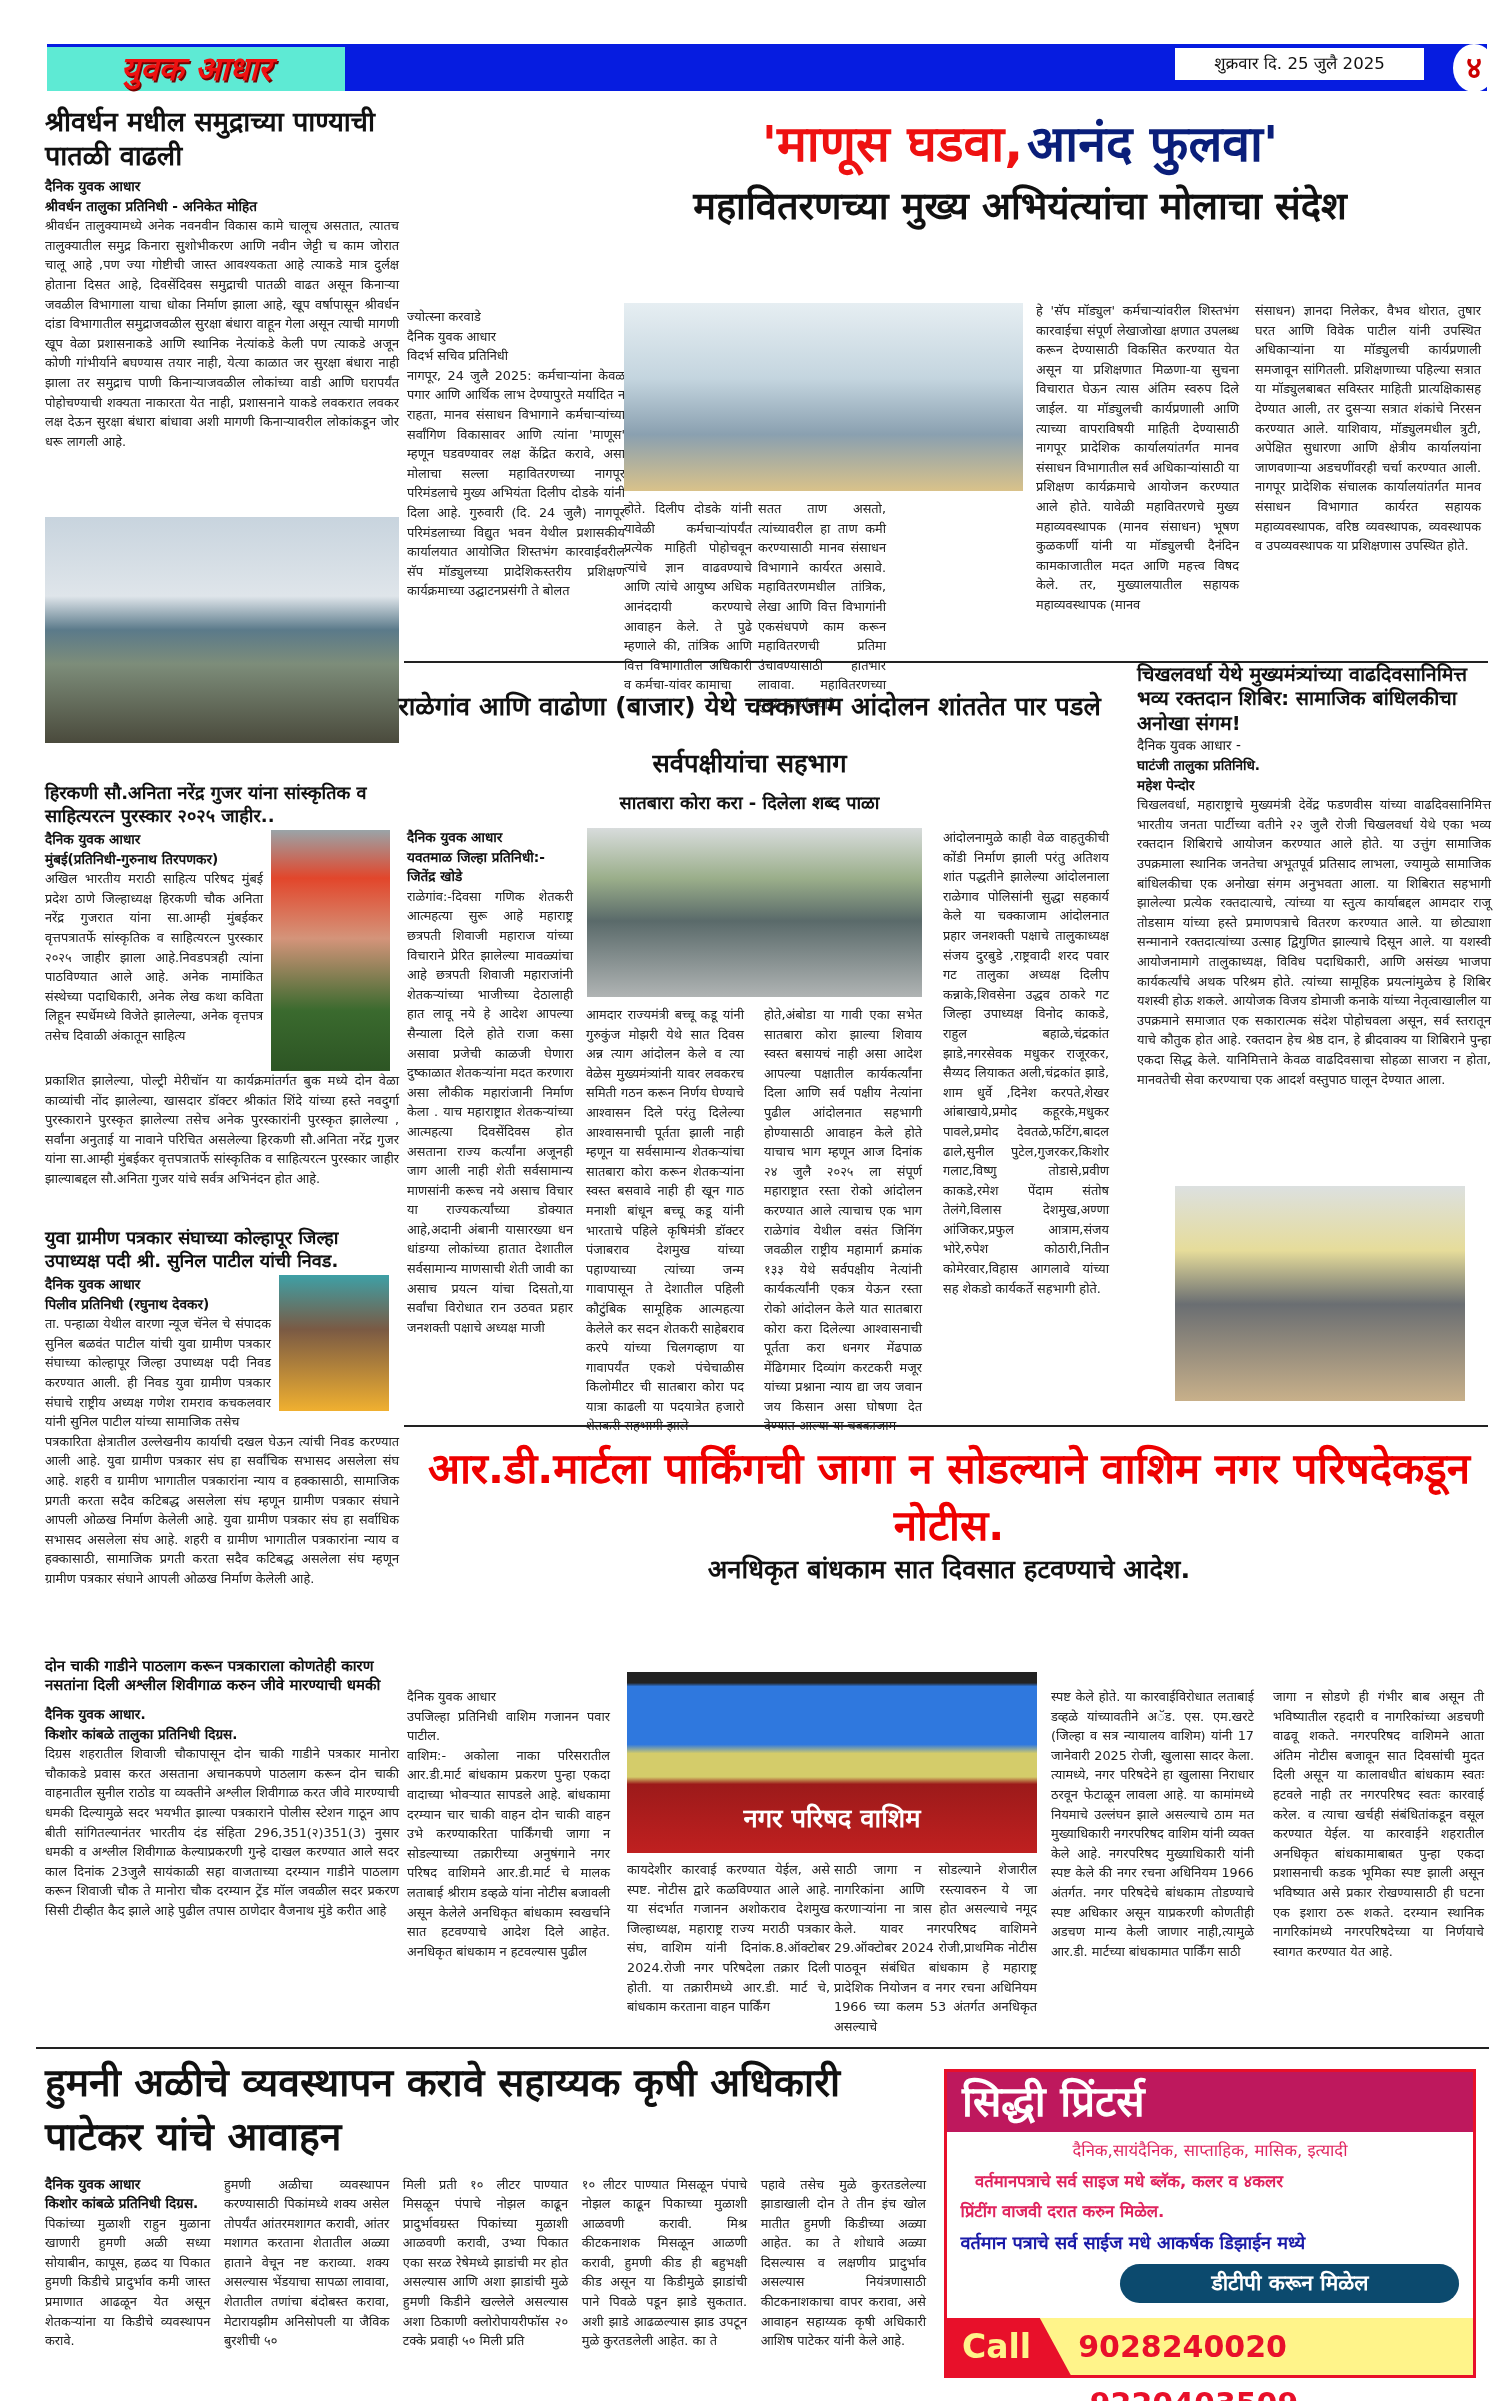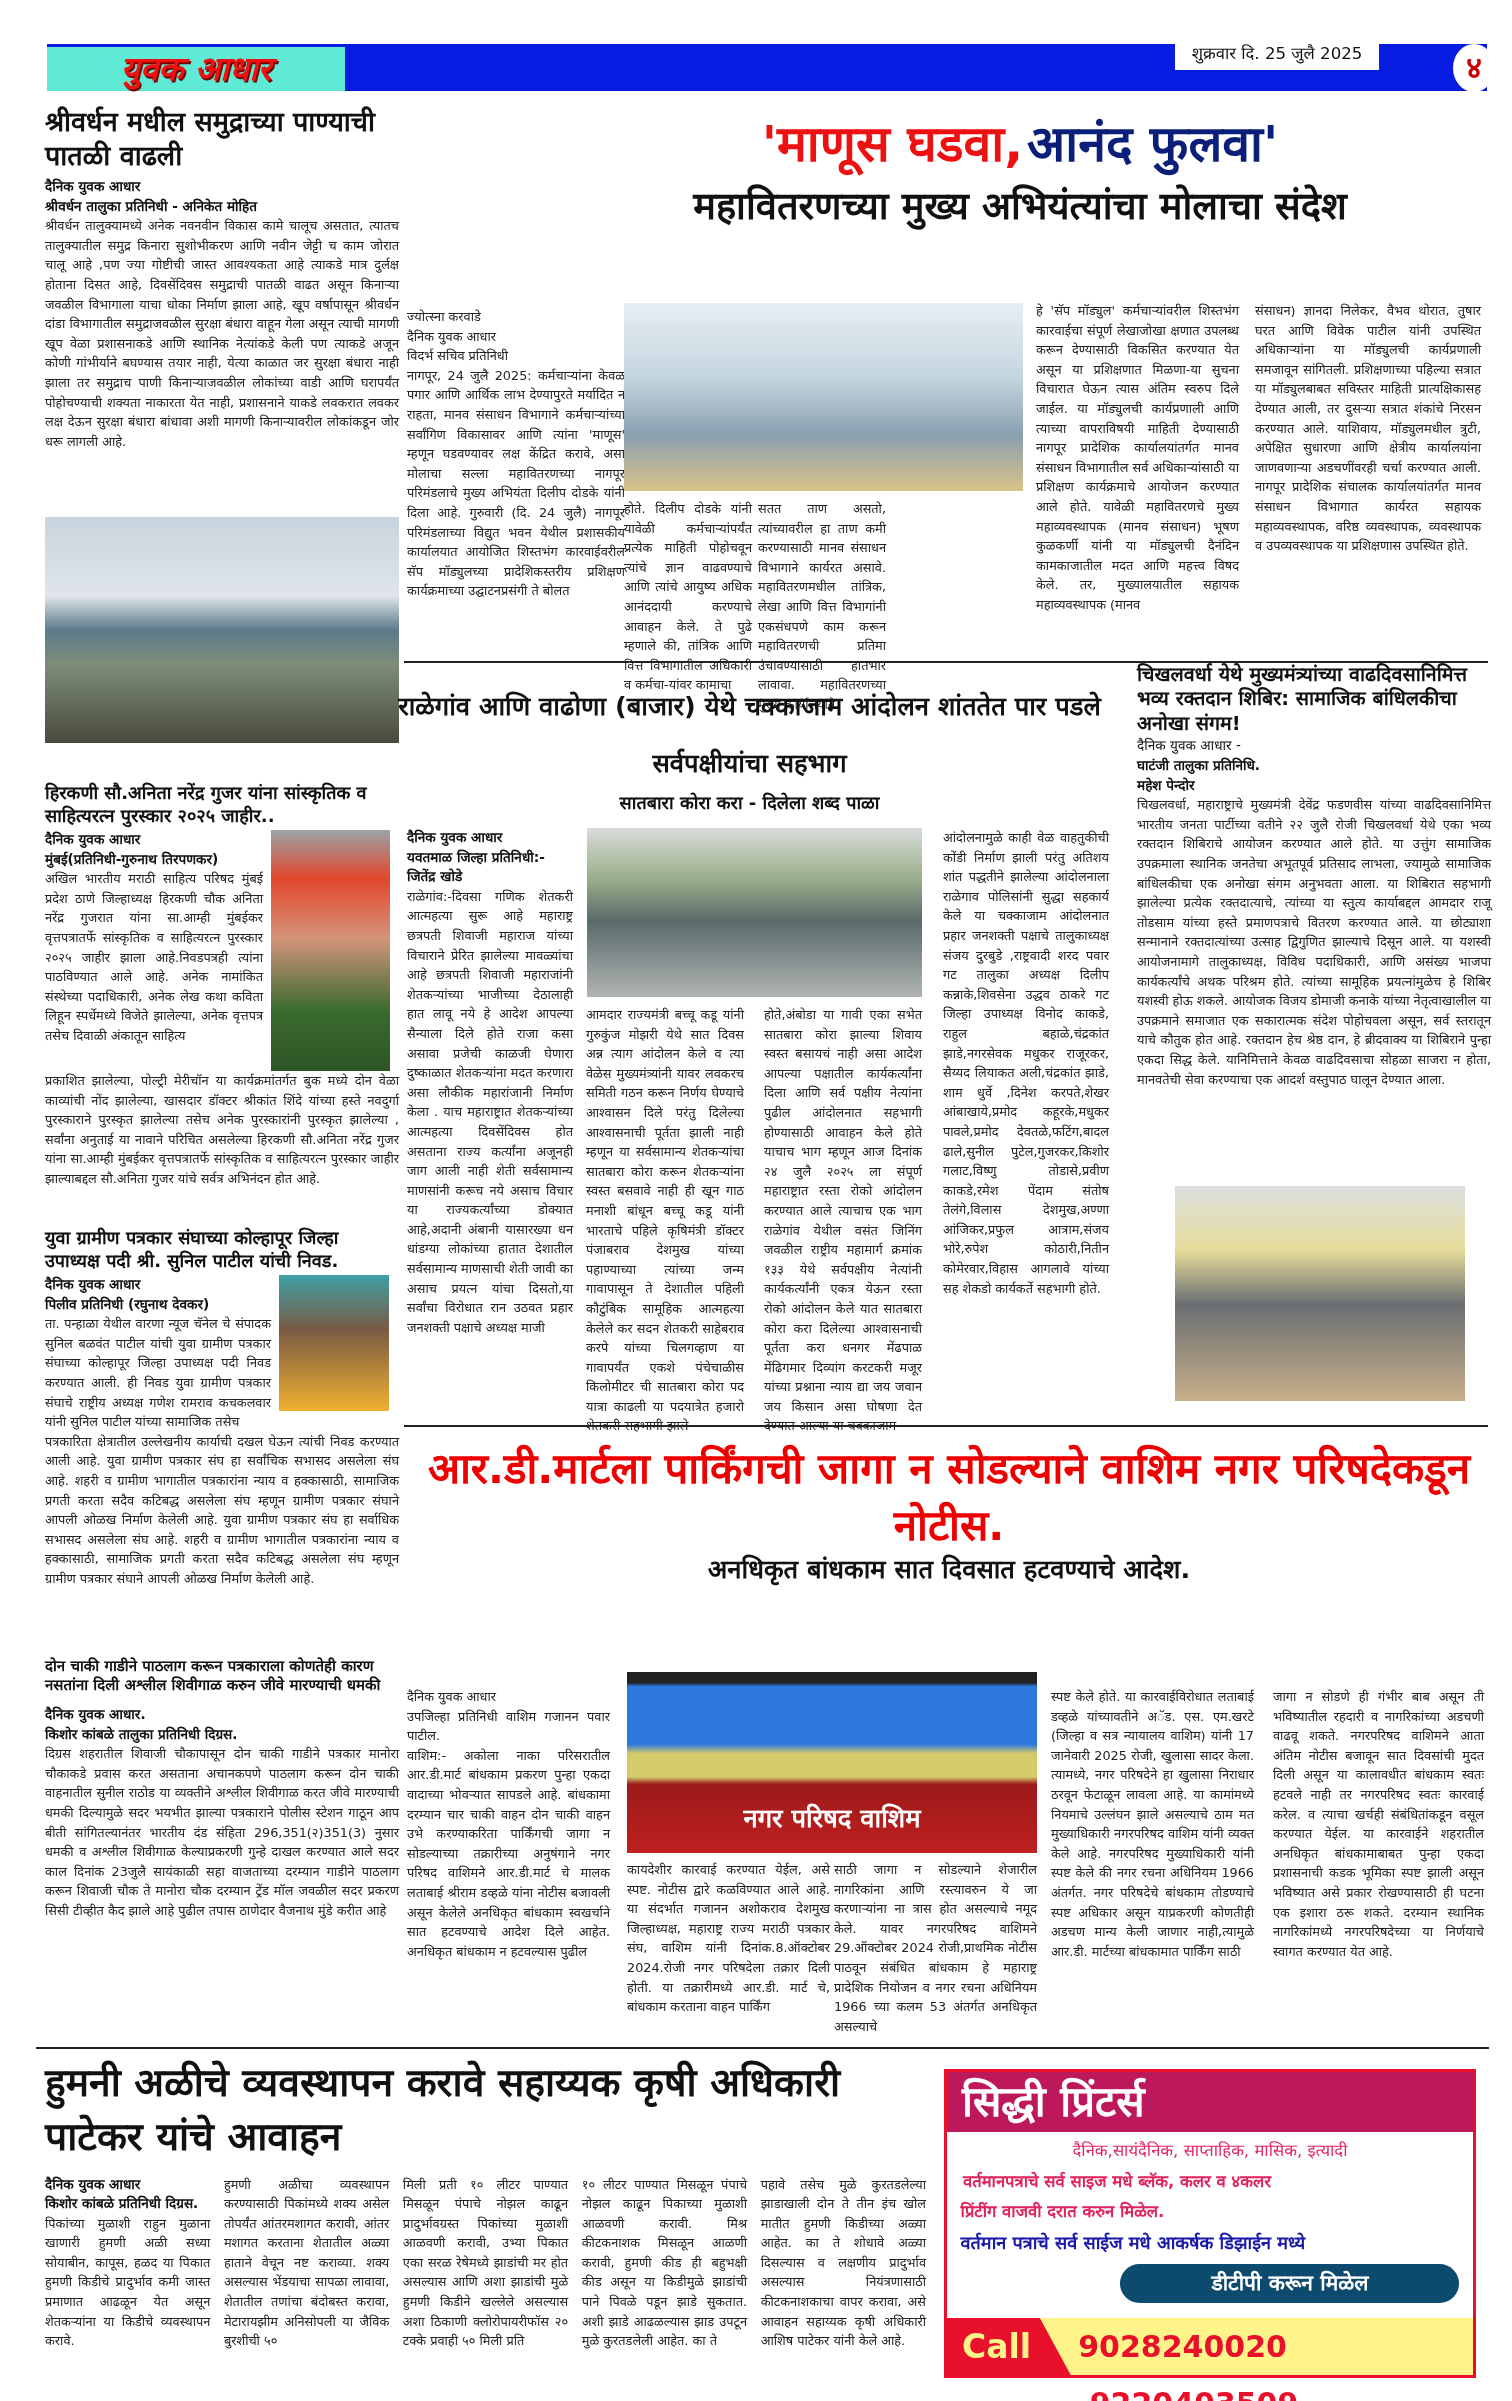--- a/index.html
+++ b/index.html
@@ -1,20 +1,20 @@
 <!DOCTYPE html>
 <html style="font-size:12px"><head>
 <meta charset="utf-8">
 <style>
 *{box-sizing:border-box;margin:0;padding:0}
 body{width:1512px;height:2401px;background:#fff;font-family:"DejaVu Sans","Liberation Sans",sans-serif;color:#111;position:relative;overflow:hidden}
 .abs{position:absolute}
 .masthead{left:47px;top:44px;width:1482px;height:47px;background:#061ce0;width:1440px}
 .logo{left:47px;top:47px;width:298px;height:44px;background:#5eead4;color:#e11;font-weight:bold;font-size:33px;line-height:44px;text-align:center;font-style:italic;text-shadow:1.5px 1.5px 0 #700}
-.datebox{left:1175px;top:38px;width:204px;height:32px;background:#fff;font-size:16.6px;line-height:32px;text-align:center}
+.datebox{left:1175px;top:48px;width:249px;height:32px;background:#fff;font-size:16.6px;line-height:32px;text-align:center}
 .pagenum{left:1453px;top:44px;width:42px;height:48px;background:#fff;border-radius:50%;color:#c00;font-weight:bold;font-size:30px;line-height:48px;text-align:center}
 .head{font-weight:bold;line-height:1.25}
 .body{font-size:12.8px;line-height:19.6px;text-align:justify;color:#222}
 .byline{font-size:13.6px;line-height:19.6px;font-weight:bold}
 .col{position:absolute}
 .rule{position:absolute;background:#222;height:2.3px}
 .photo{position:absolute;overflow:hidden}
 .ad{left:944px;top:2069px;width:532px;height:309px;border:3px solid #e8102a;background:#fff}
 </style>
 </head>
@@ -160,21 +160,21 @@
     <div class="body" style="flex:1">हुमणी अळीचा व्यवस्थापन करण्यासाठी पिकांमध्ये शक्य असेल तोपर्यंत आंतरमशागत करावी, आंतर मशागत करताना शेतातील अळ्या हाताने वेचून नष्ट कराव्या. शक्य असल्यास भेंडयाचा सापळा लावावा, शेतातील तणांचा बंदोबस्त करावा, मेटारायझीम अनिसोपली या जैविक बुरशीची ५०</div>
     <div class="body" style="flex:1">मिली प्रती १० लीटर पाण्यात मिसळून पंपाचे नोझल काढून प्रादुर्भावग्रस्त पिकांच्या मुळाशी आळवणी करावी, उभ्या पिकात एका सरळ रेषेमध्ये झाडांची मर होत असल्यास आणि अशा झाडांची मुळे हुमणी किडीने खल्लेले असल्यास अशा ठिकाणी क्लोरोपायरीफॉस २० टक्के प्रवाही ५० मिली प्रति</div>
     <div class="body" style="flex:1">१० लीटर पाण्यात मिसळून पंपाचे नोझल काढून पिकाच्या मुळाशी आळवणी करावी. मिश्र कीटकनाशक मिसळून आळणी करावी, हुमणी कीड ही बहुभक्षी कीड असून या किडीमुळे झाडांची पाने पिवळे पडून झाडे सुकतात. अशी झाडे आढळल्यास झाड उपटून मुळे कुरतडलेली आहेत. का ते</div>
     <div class="body" style="flex:1">पहावे तसेच मुळे कुरतडलेल्या झाडाखाली दोन ते तीन इंच खोल मातीत हुमणी किडीच्या अळ्या आहेत. का ते शोधावे अळ्या दिसल्यास व लक्षणीय प्रादुर्भाव असल्यास नियंत्रणासाठी कीटकनाशकाचा वापर करावा, असे आवाहन सहाय्यक कृषी अधिकारी आशिष पाटेकर यांनी केले आहे.</div>
   </div>
 </div>
 
 <div class="abs ad">
   <div style="background:#be185d;color:#fff;font-weight:bold;font-size:42px;line-height:60px;padding-left:15px">सिद्धी प्रिंटर्स</div>
   <div style="color:#e0245e;font-weight:normal;font-size:16.6px;line-height:32px;padding:3px 13.6px 0 13.6px;text-align:center">दैनिक,सायंदैनिक, साप्ताहिक, मासिक, इत्यादी</div>
-  <div style="color:#e0245e;font-weight:bold;font-size:16.6px;line-height:30px;padding:0 16px">वर्तमानपत्राचे सर्व साइज मधे ब्लॅक, कलर व ४कलर</div>
+  <div style="color:#e0245e;font-weight:bold;font-size:16.6px;line-height:30px;padding:0 28px">वर्तमानपत्राचे सर्व साइज मधे ब्लॅक, कलर व ४कलर</div>
   <div style="color:#e0245e;font-weight:bold;font-size:16.6px;line-height:30px;padding:0 13.6px">प्रिंटींग वाजवी दरात करुन मिळेल.</div>
   <div style="color:#1a1aa8;font-weight:bold;font-size:18px;line-height:32px;padding:0 13.6px">वर्तमान पत्राचे सर्व साईज मधे आकर्षक डिझाईन मध्ये</div>
   <div style="margin:4.5px 13.6px 0 auto;width:339px;background:#0c4a6e;color:#fff;border-radius:19.6px;font-weight:bold;font-size:21px;line-height:39px;text-align:center">डीटीपी करून मिळेल</div>
   <div style="position:absolute;left:0;bottom:0;width:100%;height:57px;background:#fff48a;display:flex">
     <div style="width:105px;background:#e8102a;color:#fff48a;font-weight:bold;font-size:33px;line-height:57px;padding-left:15px;clip-path:polygon(0 0,75% 0,100% 100%,0 100%);width:136px">Call</div>
     <div style="color:#e8102a;font-weight:bold;font-size:30px;line-height:57px;padding-left:7.5px">9028240020 ,9220403509</div>
   </div>
 </div>
 
 

